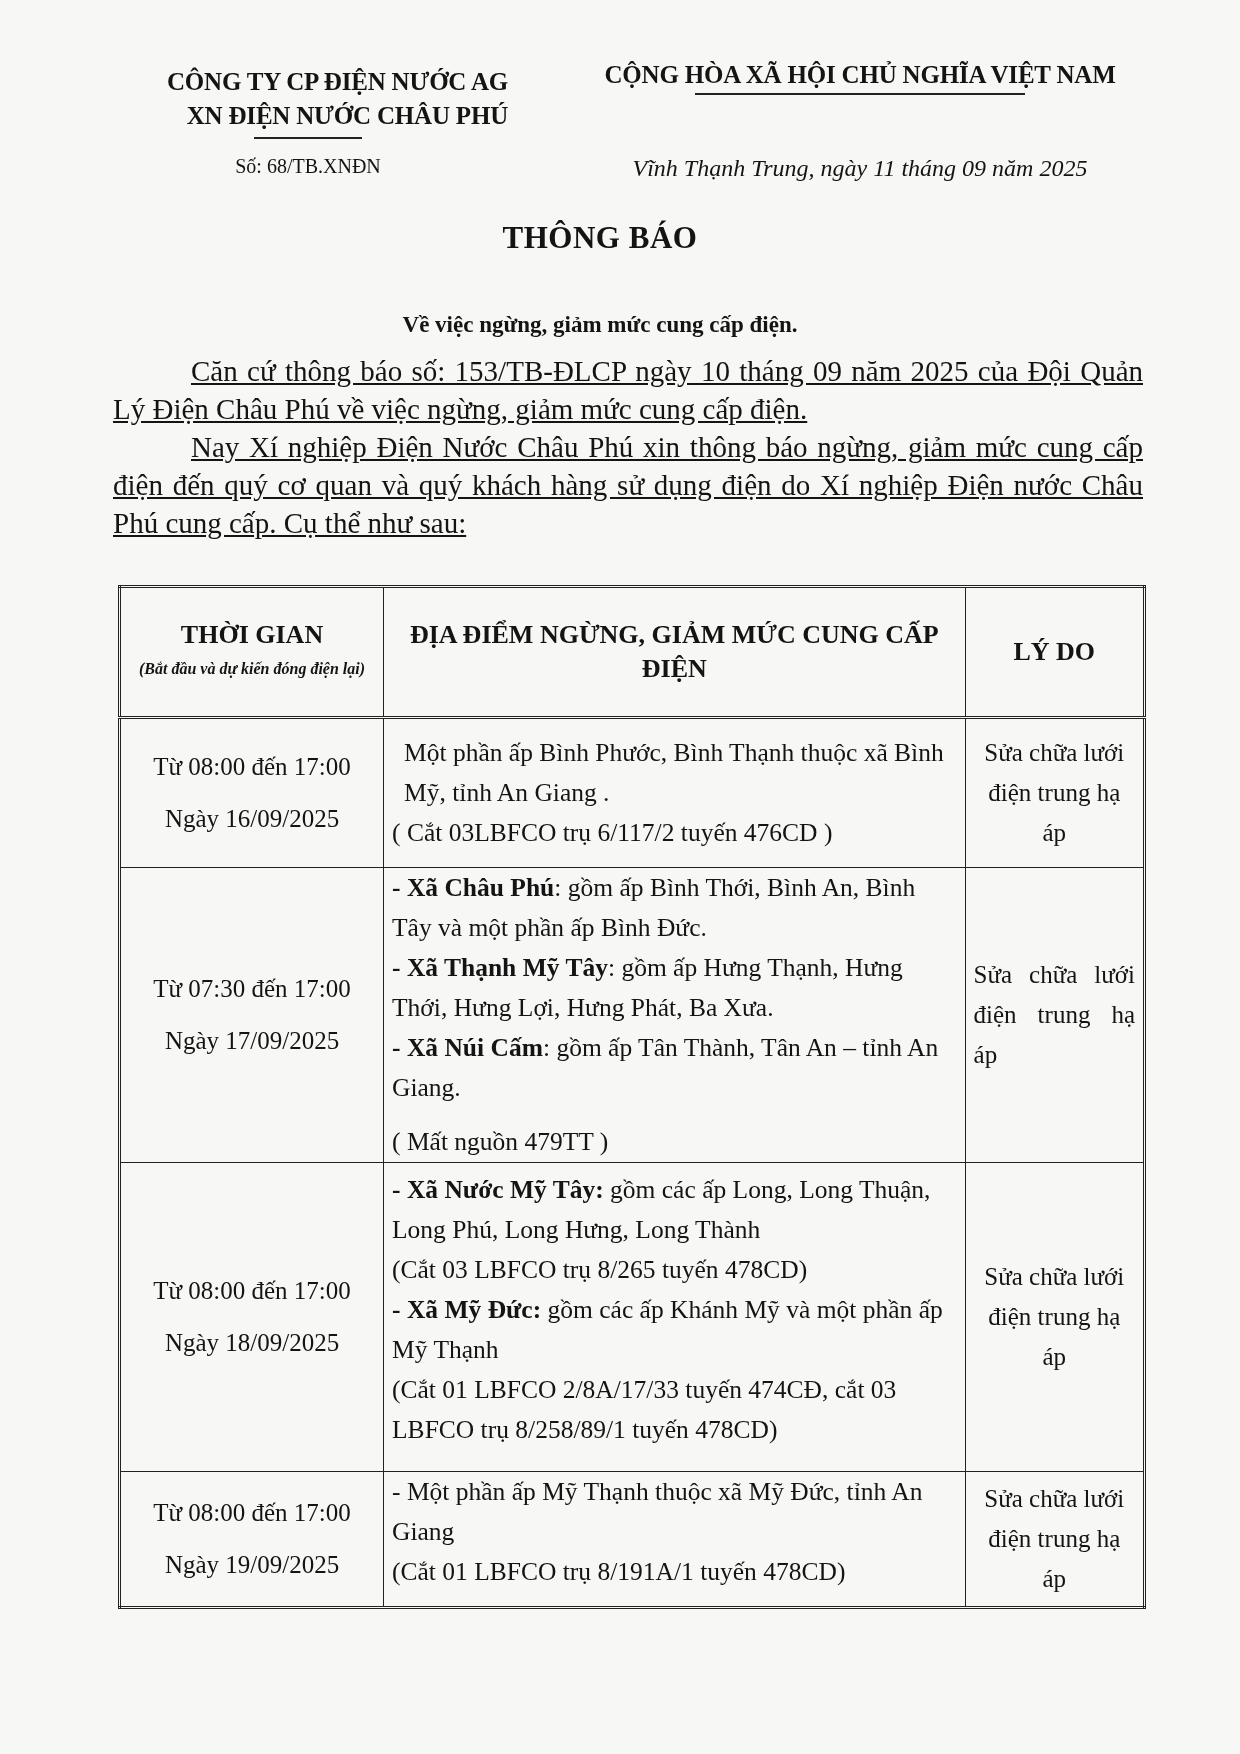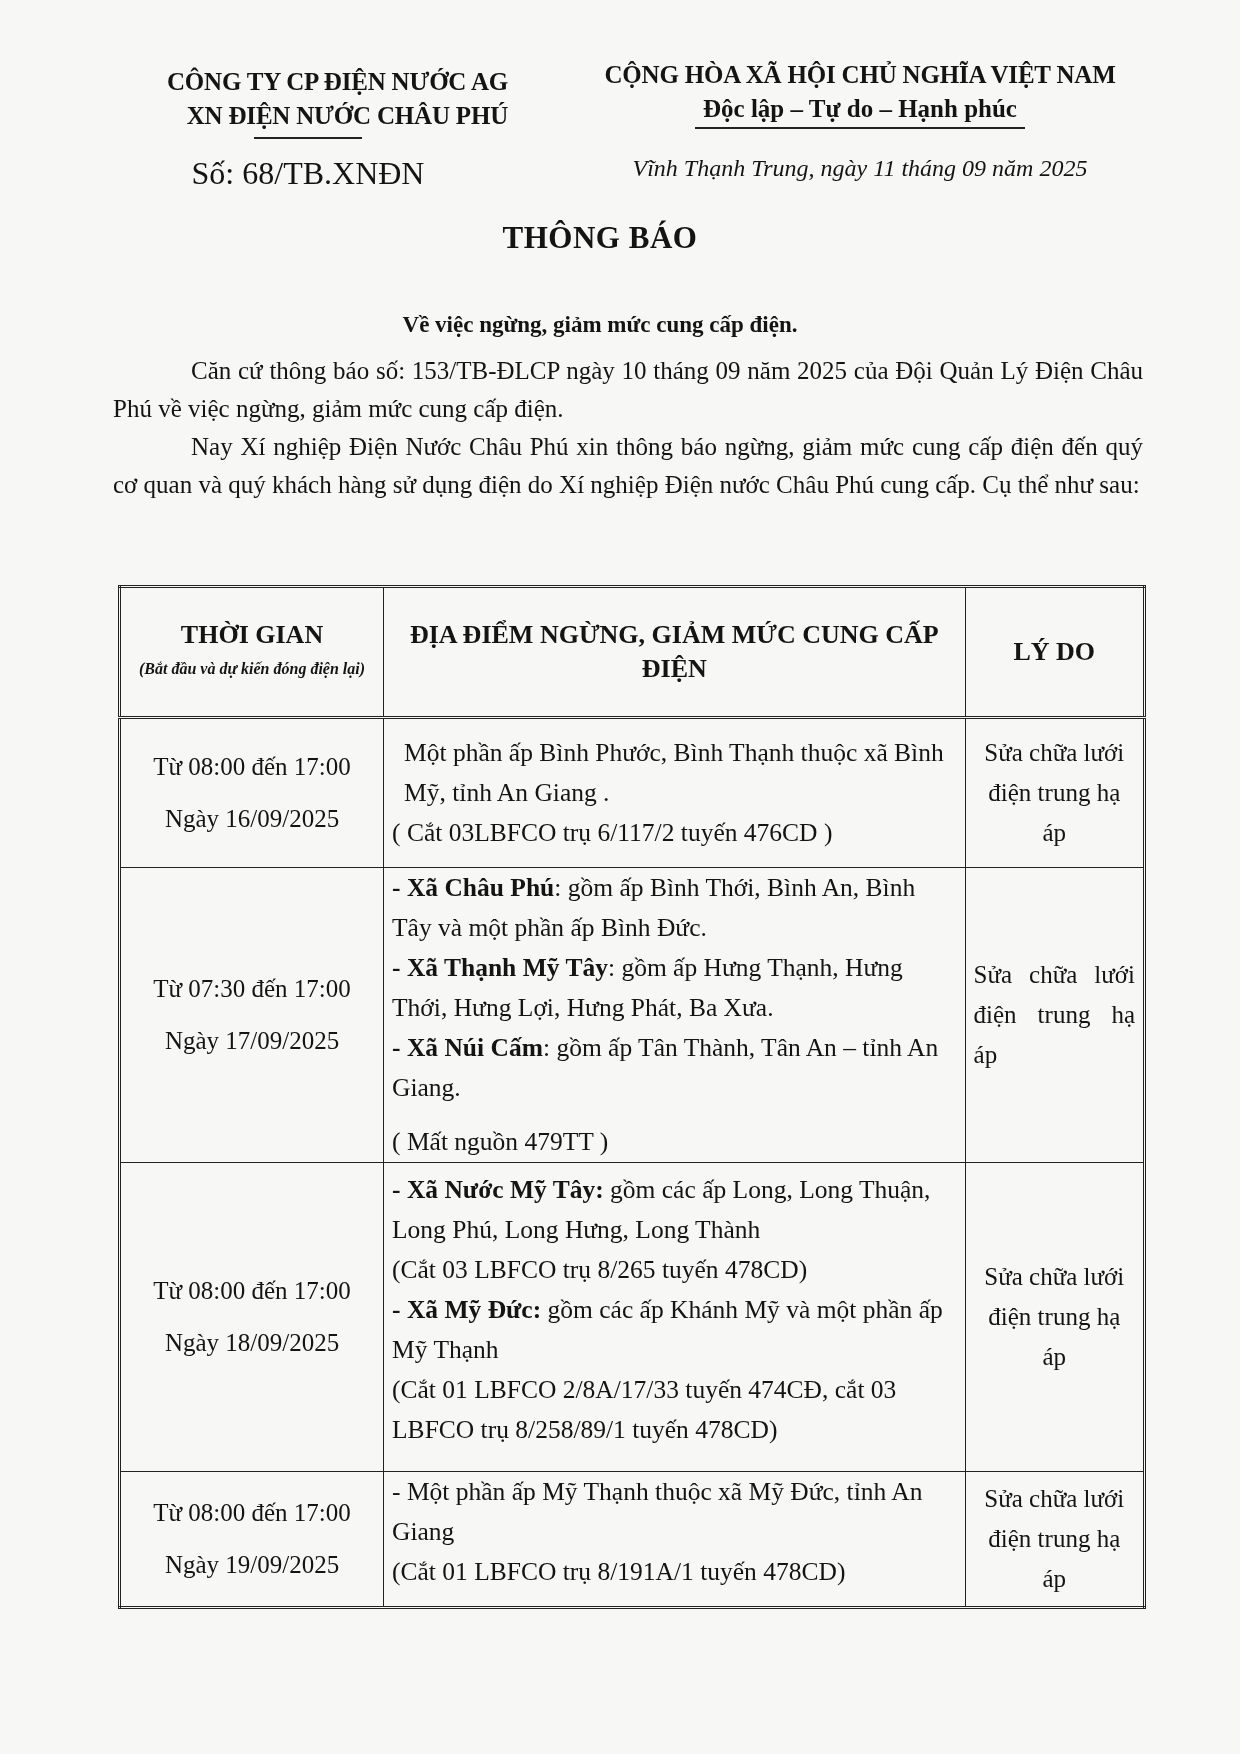--- a/index.html
+++ b/index.html
@@ -12,25 +12,25 @@
       overflow: hidden;
     }
     .page { position: absolute; left: 0; top: 0; width: 1240px; height: 1754px; }
     .header { position: absolute; top: 58px; left: 0; width: 1240px; }
     .hdr-left { position: absolute; left: 108px; width: 400px; text-align: right; margin-top: 7px; }
     .hdr-right { position: absolute; left: 555px; width: 610px; text-align: center; }
     .org1, .org2, .nation1 { font-weight: bold; font-size: 25px; line-height: 34px; letter-spacing: -0.2px; }
     .motto { font-weight: bold; font-size: 25px; line-height: 34px; display: inline-block; }
     .underline-short { width: 108px; height: 1.5px; background: #222; margin: 4px auto 0; }
     .underline-long { width: 330px; height: 1.5px; background: #222; margin: 1px auto 0; }
-    .refno { position: absolute; left: 108px; top: 155px; width: 400px; text-align: center; font-size: 32px; }
+    .refno { position: absolute; left: 108px; top: 155px; width: 400px; text-align: center; font-size: 20px; }
     .placedate { position: absolute; left: 555px; top: 155px; width: 610px; text-align: center; font-size: 24px; font-style: italic; }
     .title { position: absolute; top: 220px; left: 0; width: 1200px; text-align: center; font-size: 31px; font-weight: bold; letter-spacing: 0.5px; }
     .subtitle { position: absolute; top: 287px; left: 0; width: 1200px; text-align: center; font-size: 23px; font-weight: bold; margin-top: 25px; }
-    .body-text { position: absolute; top: 352px; left: 113px; width: 1030px; font-size: 25px; line-height: 38px; text-align: justify; }
+    .body-text { position: absolute; top: 352px; left: 113px; width: 1030px; font-size: 29px; line-height: 38px; text-align: justify; text-decoration: underline; }
     .body-text p { margin: 0; text-indent: 78px; }
     table.notice {
       position: absolute; top: 585px; left: 118px;
       width: 1028px;
       border-collapse: collapse;
       border: 3px double #222;
       font-size: 25px;
       padding-left: 48px;
     }
     table.notice td, table.notice th {
@@ -62,21 +62,20 @@
 <div class="page">
 
   <div class="header">
     <div class="hdr-left">
       <div class="org1">CÔNG TY CP ĐIỆN NƯỚC AG</div>
       <div class="org2">XN ĐIỆN NƯỚC CHÂU PHÚ</div>
       <div class="underline-short"></div>
     </div>
     <div class="hdr-right">
       <div class="nation1">CỘNG HÒA XÃ HỘI CHỦ NGHĨA VIỆT NAM</div>
-      <div class="motto">Độc lập – Tự do – Hạnh phúc</div>
       <div class="underline-long"></div>
     </div>
   </div>
 
   <div class="refno">Số: 68/TB.XNĐN</div>
   <div class="placedate">Vĩnh Thạnh Trung, ngày 11 tháng 09 năm 2025</div>
 
   <div class="title">THÔNG BÁO</div>
   <div class="subtitle">Về việc ngừng, giảm mức cung cấp điện.</div>
 

